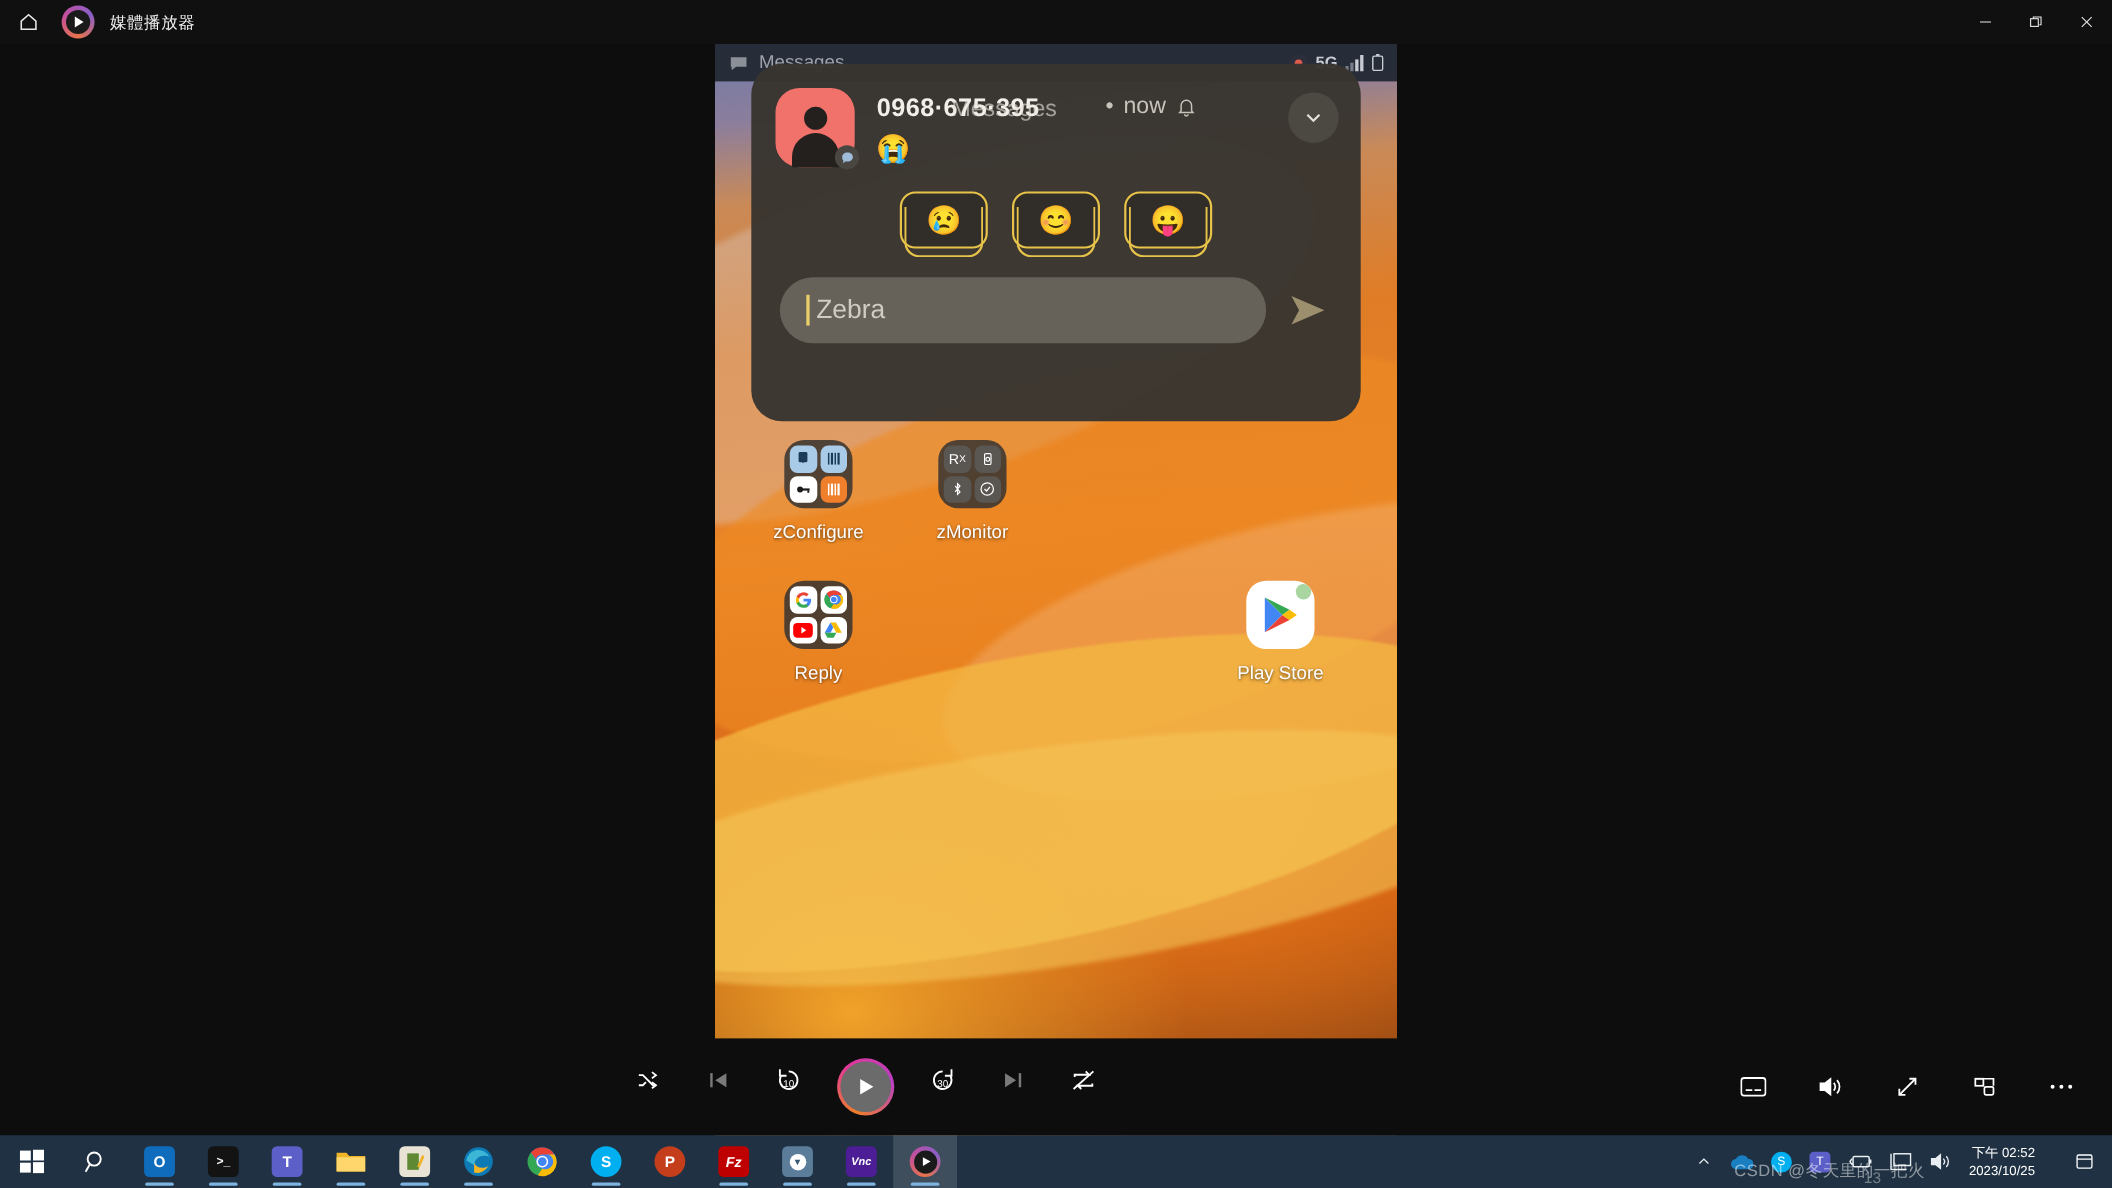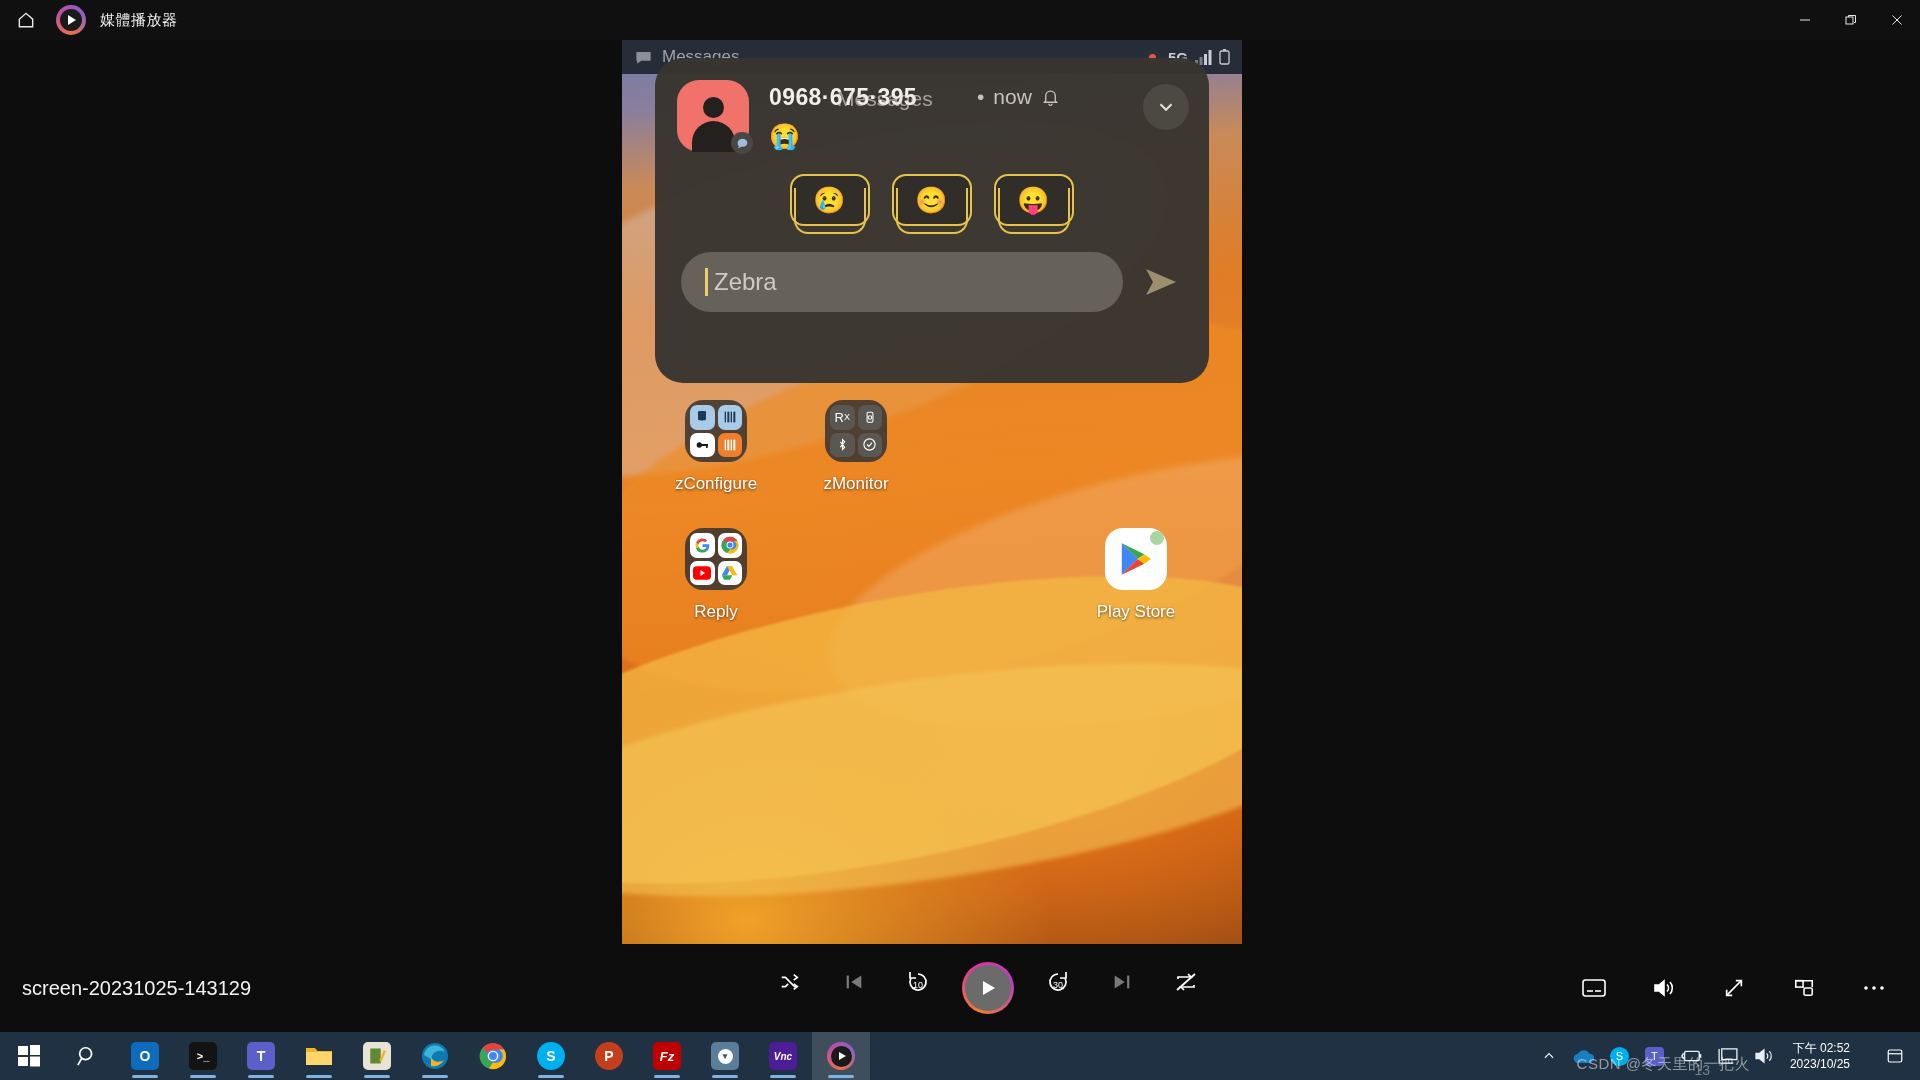--- a/index.html
+++ b/index.html
@@ -17,21 +17,21 @@
                 display:flex; align-items:center; justify-content:center; }
   .tb-applogo .inner { width:22px; height:22px; border-radius:50%; background:#1a1a1a;
                 display:flex; align-items:center; justify-content:center; }
   .tb-applogo .tri { width:0;height:0;border-left:8px solid #fff;border-top:5px solid transparent;border-bottom:5px solid transparent; margin-left:2px;}
   .tb-title { color:#f0f0f0; font-size:15px; margin-left:14px; letter-spacing:.5px; }
   .tb-spacer { flex:1; }
   .wbtn { width:46px; height:40px; display:flex; align-items:center; justify-content:center;
           color:#e8e8e8; font-size:13px; }
 
   
-  .video { position:absolute; left:622px; top:40px; width:620px; height:1000px;
+  .video { position:absolute; left:650px; top:40px; width:620px; height:1000px;
            overflow:hidden; background:#111; }
   .phone { position:absolute; left:0; top:0; width:620px; height:1000px;
            background:
              radial-gradient(ellipse 90% 40% at 20% 88%, #f0a229 0%, rgba(240,162,41,0) 55%),
              radial-gradient(ellipse 120% 55% at 70% 72%, #e7761a 0%, rgba(231,118,26,0) 62%),
              linear-gradient(175deg,#6f7ba8 0%,#8c7e9c 7%,#c98a58 14%,#e07c25 27%,#e9842a 45%,#d96a18 63%,#c2560f 78%,#7a3a12 92%,#4b2410 100%); }
   .wave { position:absolute; border-radius:50%; }
   .w1 { left:-180px; top:560px; width:900px; height:260px; background:#f5b942; opacity:.75; transform:rotate(-11deg); filter:blur(1px);}
   .w2 { left:-140px; top:640px; width:880px; height:200px; background:#f6c85a; opacity:.55; transform:rotate(-8deg); filter:blur(2px);}
   .w3 { left:-60px;  top:300px; width:800px; height:330px; background:#ef8b22; opacity:.6; transform:rotate(-14deg); filter:blur(2px);}
@@ -438,21 +438,20 @@
                 <path d="M2 2l30 13L2 28l7-13z"></path>
               </svg>
           </div>
         </div>
       </div>
     </div>
   </div>
 
 
   <div class="bottombar">
-    <div class="fname">screen-20231025-143129</div>
     <div class="center-ctrls">
       <div class="cbtn">
         <svg width="22" height="22" viewBox="0 0 24 24" fill="none" stroke="#fff" stroke-width="1.8">
             <path d="M16 4l4 3-4 3"></path>
             <path d="M16 14l4 3-4 3"></path>
             <path d="M3 7h4l10 10h3"></path>
             <path d="M3 17h4l3-3"></path>
           </svg>
       </div>
       <div class="cbtn dim">

